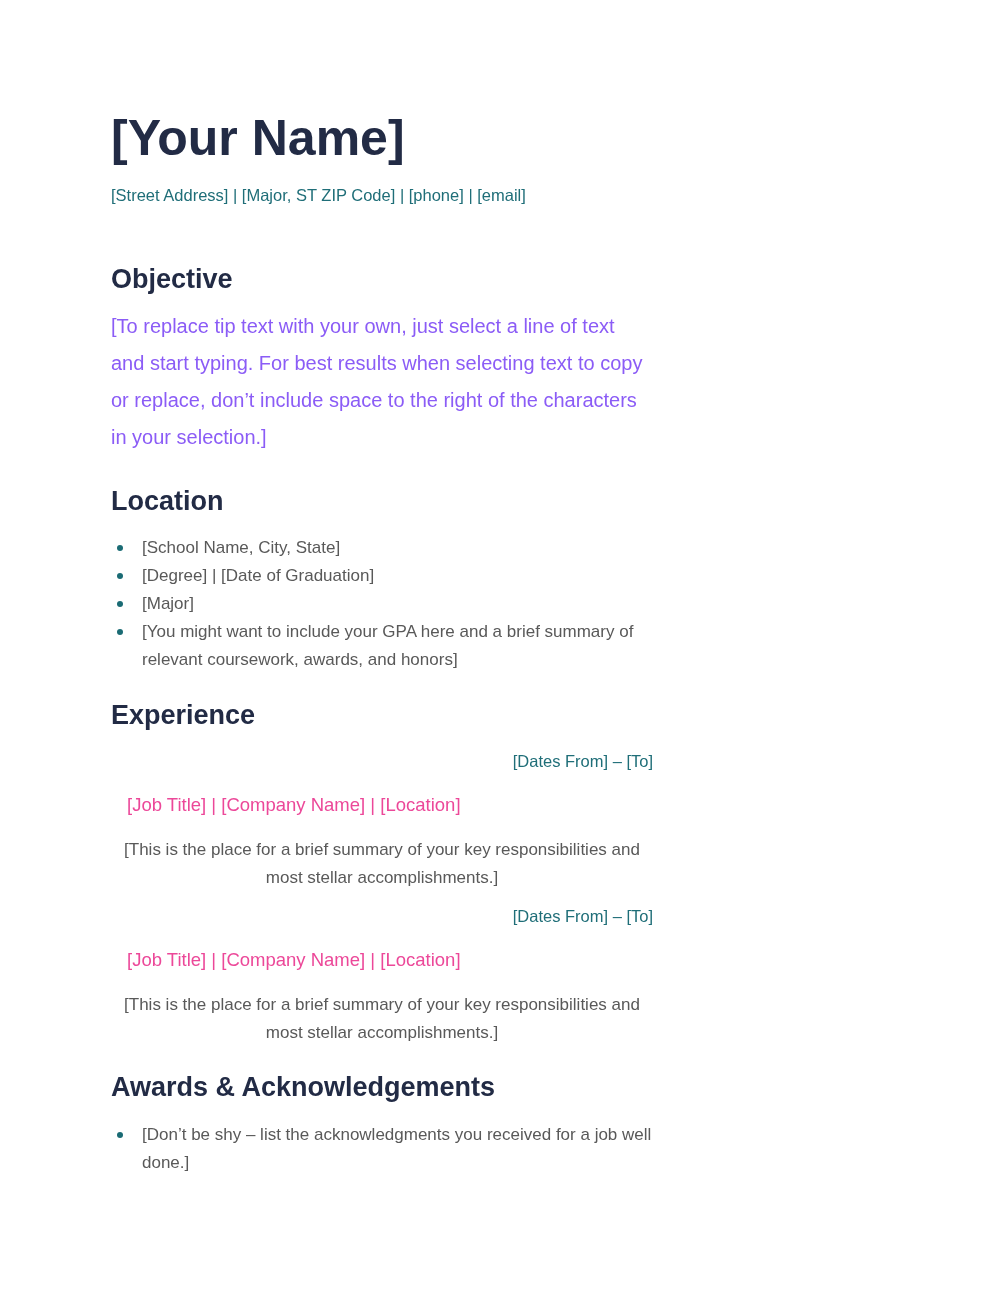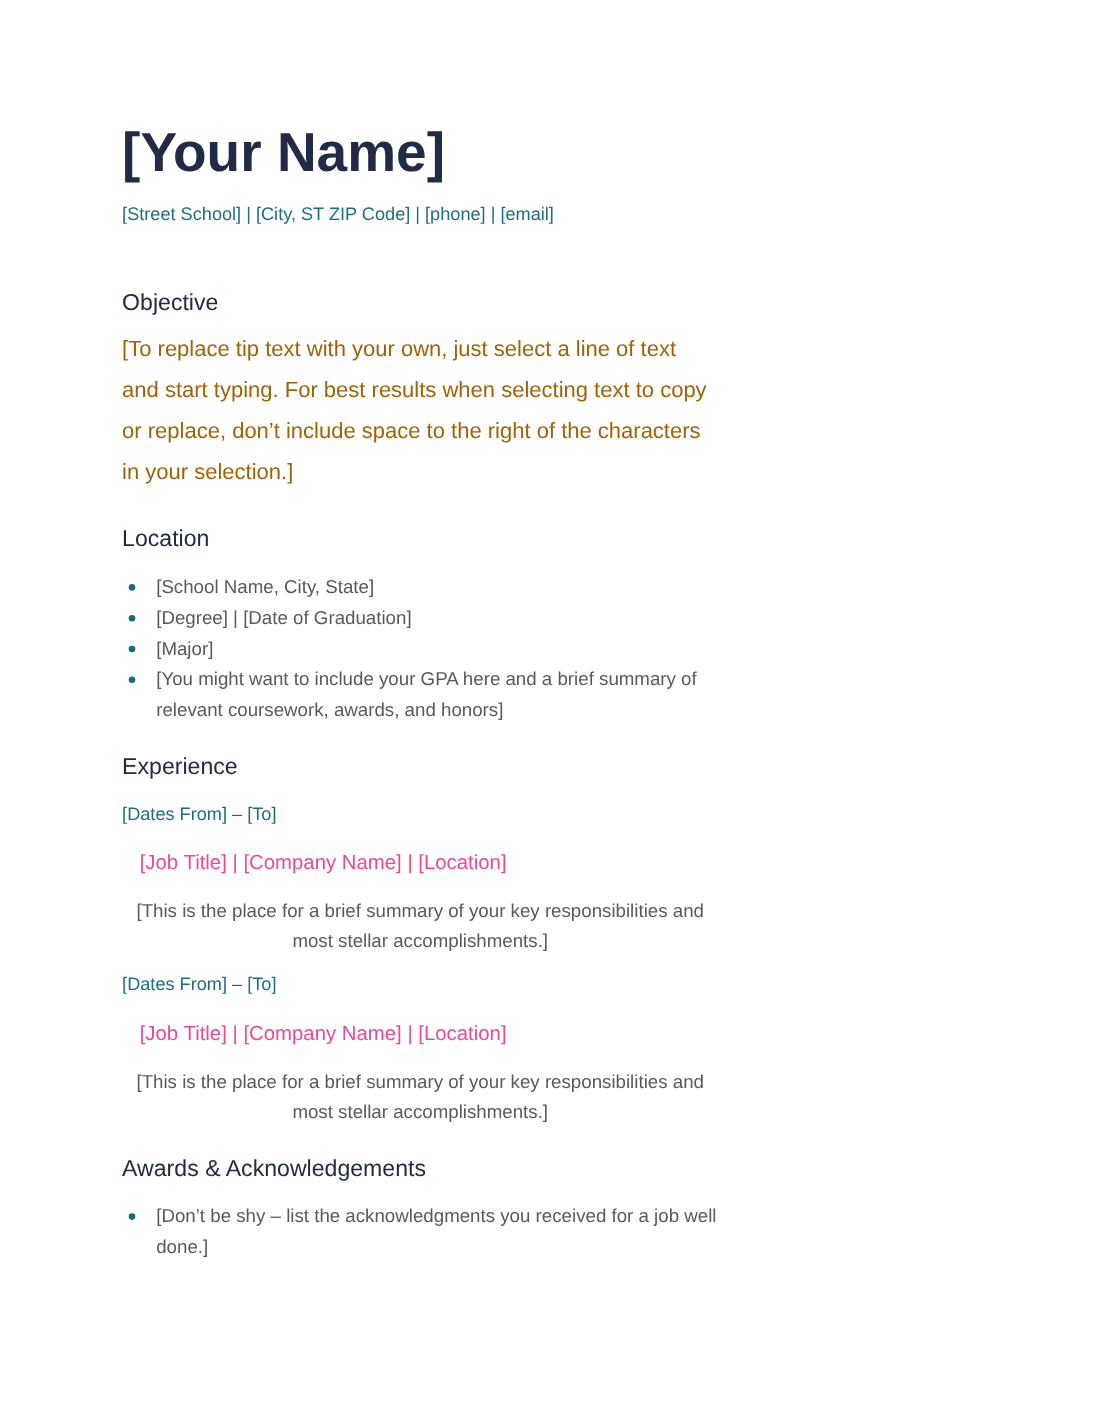--- a/index.html
+++ b/index.html
@@ -32,35 +32,35 @@
   }
   .contact {
     margin: 17px 0 0 0;
     font-size: 16.5px;
     line-height: 1.25;
     color: #1f6e78;
   }
   
   .section-heading {
     margin: 0;
-    font-size: 21px;
-    font-weight: 400;
+    font-size: 27px;
+    font-weight: 700;
     line-height: 1.2;
     color: #222b45;
   }
   .h-objective  { margin-top: 58px; }
   .h-education  { margin-top: 29px; }
   .h-experience { margin-top: 25px; }
   .h-awards     { margin-top: 25px; }
   
   .objective-body {
     margin: 12px 0 0 0;
     font-size: 20px;
     line-height: 37px;
-    color: #a16207;
+    color: #8b5cf6;
     max-width: 743px;
   }
   
   ul.bullets {
     list-style: none;
     margin: 17px 0 0 0;
     padding: 0;
   }
   ul.bullets li {
     position: relative;
@@ -78,20 +78,21 @@
     height: 6px;
     border-radius: 50%;
     background: #1a6b74;
   }
   
   .entry-dates {
     margin: 0;
     font-size: 16.5px;
     line-height: 27px;
     color: #1f6e78;
+    text-align: right;
   }
   .entry-dates-1 { margin-top: 17px; }
   .entry-dates-2 { margin-top: 12px; }
   .entry-title {
     margin: 16px;
     font-size: 18.5px;
     line-height: 27px;
     color: #ec4899;
   }
   .entry-summary {
@@ -102,21 +103,21 @@
     max-width: 700px;
     text-align: center;
   }
 </style>
 </head>
 <body>
 
 <div class="page">
 
   <h1 class="name">[Your Name]</h1>
-  <p class="contact">[Street School] | [City, ST ZIP Code] | [phone] | [email]</p>
+  <p class="contact">[Street Address] | [Major, ST ZIP Code] | [phone] | [email]</p>
 
   <section>
     <h2 class="section-heading h-objective">Objective</h2>
     <p class="objective-body">[To replace tip text with your own, just select a line of text and start typing. For best results when selecting text to copy or replace, don’t include space to the right of the characters in your selection.]</p>
   </section>
 
   <section>
     <h2 class="section-heading h-education">Location</h2>
     <ul class="bullets">
       <li>

